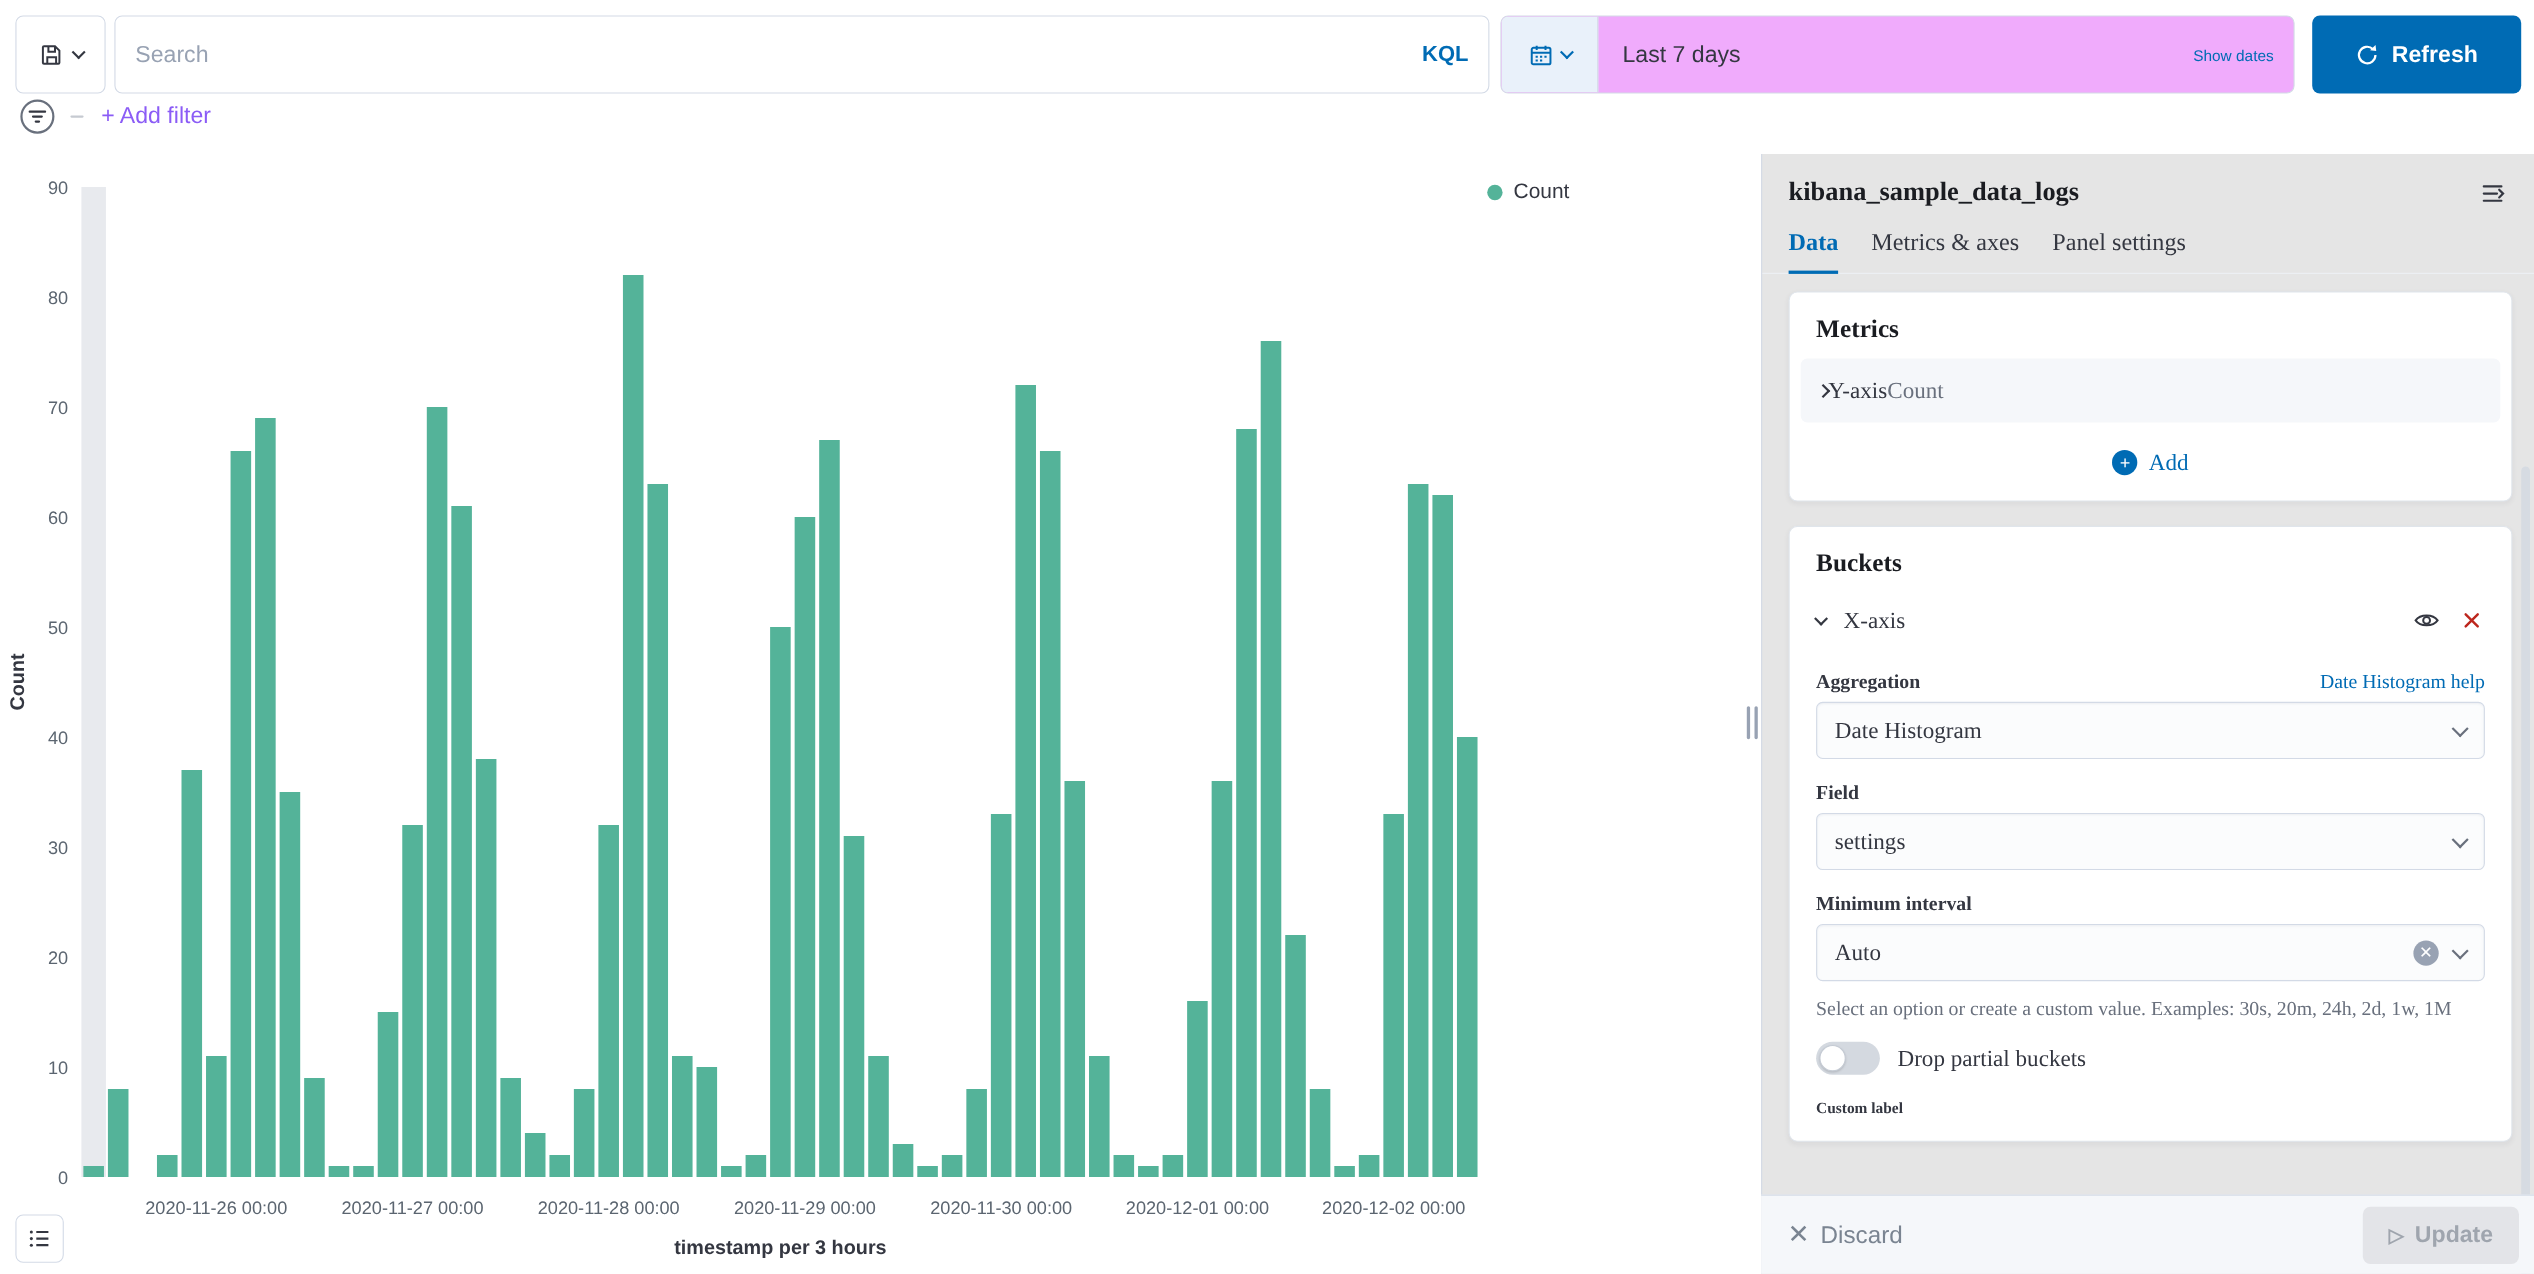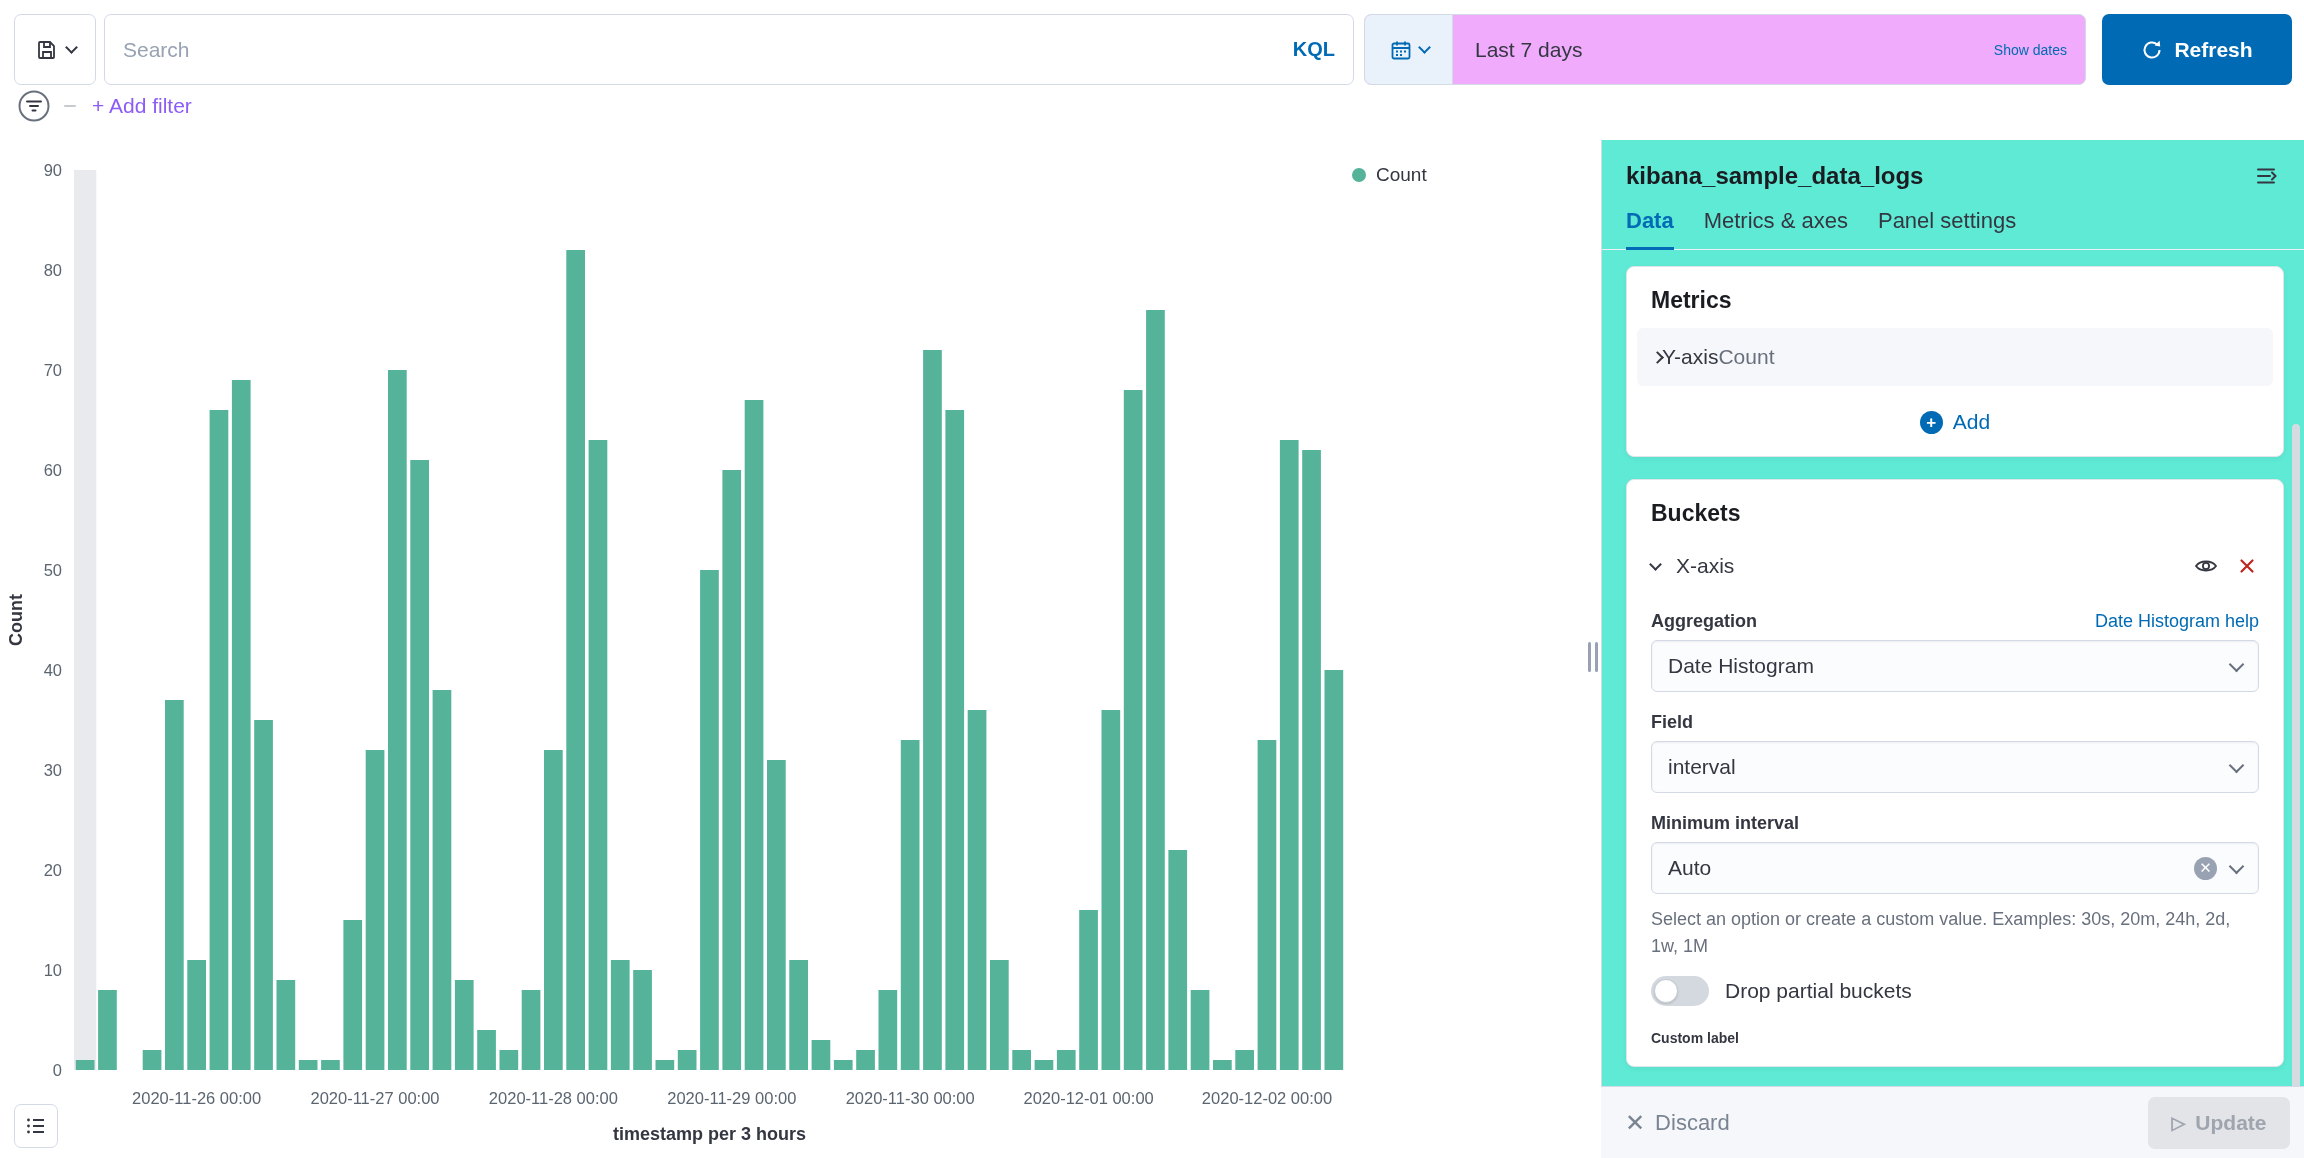--- a/index.html
+++ b/index.html
@@ -42,22 +42,22 @@
   .legend-label { font-size:19px; color:#343741; cursor:pointer; }
   .legend-toggle-btn { position:absolute; left:14px; bottom:10px; width:44px; height:44px; border:1px solid #D3DAE6;
     border-radius:7px; background:#fff; display:flex; align-items:center; justify-content:center; cursor:pointer; }
 
   
   .resizer { position:absolute; left:1585px; top:634px; width:16px; height:46px; display:flex; gap:4px;
     align-items:center; justify-content:center; cursor:col-resize; }
   .resizer i { width:3px; height:30px; background:#98A2B3; border-radius:2px; }
 
   
-  .side-panel { position:absolute; left:1601px; top:140px; right:0; bottom:0; background:#5eead4;
-    border-left:1px solid #D3DAE6; overflow:hidden; }
+  .side-panel { position:absolute; left:1601px; top:140px; right:0; bottom:0; background:#e5e5e5;
+    border-left:1px solid #D3DAE6; overflow:hidden;font-family:Liberation Serif, serif; }
   .panel-header { display:flex; align-items:center; justify-content:space-between; padding:22px 24px 0 24px; }
   .panel-title { font-size:24px; font-weight:700; color:#1A1C21; }
   .collapse-btn { cursor:pointer; color:#343741; display:flex; }
   .tabs { display:flex; gap:30px; padding:0 24px; margin-top:18px; border-bottom:1px solid #EDF0F4; }
   .tab { font-size:22px; padding-bottom:13px; cursor:pointer; color:#343741; }
   .tab.active { color:#006BB4; font-weight:600; border-bottom:3px solid #006BB4; margin-bottom:-1px; }
   .panel-body { padding:16px 20px 0 24px; }
   .card { background:#fff; border:1px solid #E0E5EB; border-radius:8px; box-shadow:0 2px 5px rgba(52,55,65,0.06);
     padding:20px 24px; margin-bottom:22px; }
   .card h3 { font-size:23px; font-weight:700; color:#1A1C21; margin-bottom:14px; }
@@ -311,21 +311,21 @@
       </div>
       <div class="select">
         <span class="grow">Date Histogram</span>
         <span class="chev big"></span>
       </div>
 
       <div class="label-row">
         <span class="form-label">Field</span>
       </div>
       <div class="select">
-        <span class="grow">interval</span>
+        <span class="grow">settings</span>
         <span class="chev big"></span>
       </div>
 
       <div class="label-row">
         <span class="form-label">Minimum interval</span>
       </div>
       <div class="select">
         <span class="grow">Auto</span>
         <span class="clear-badge">✕</span>
         <span class="chev big"></span>

